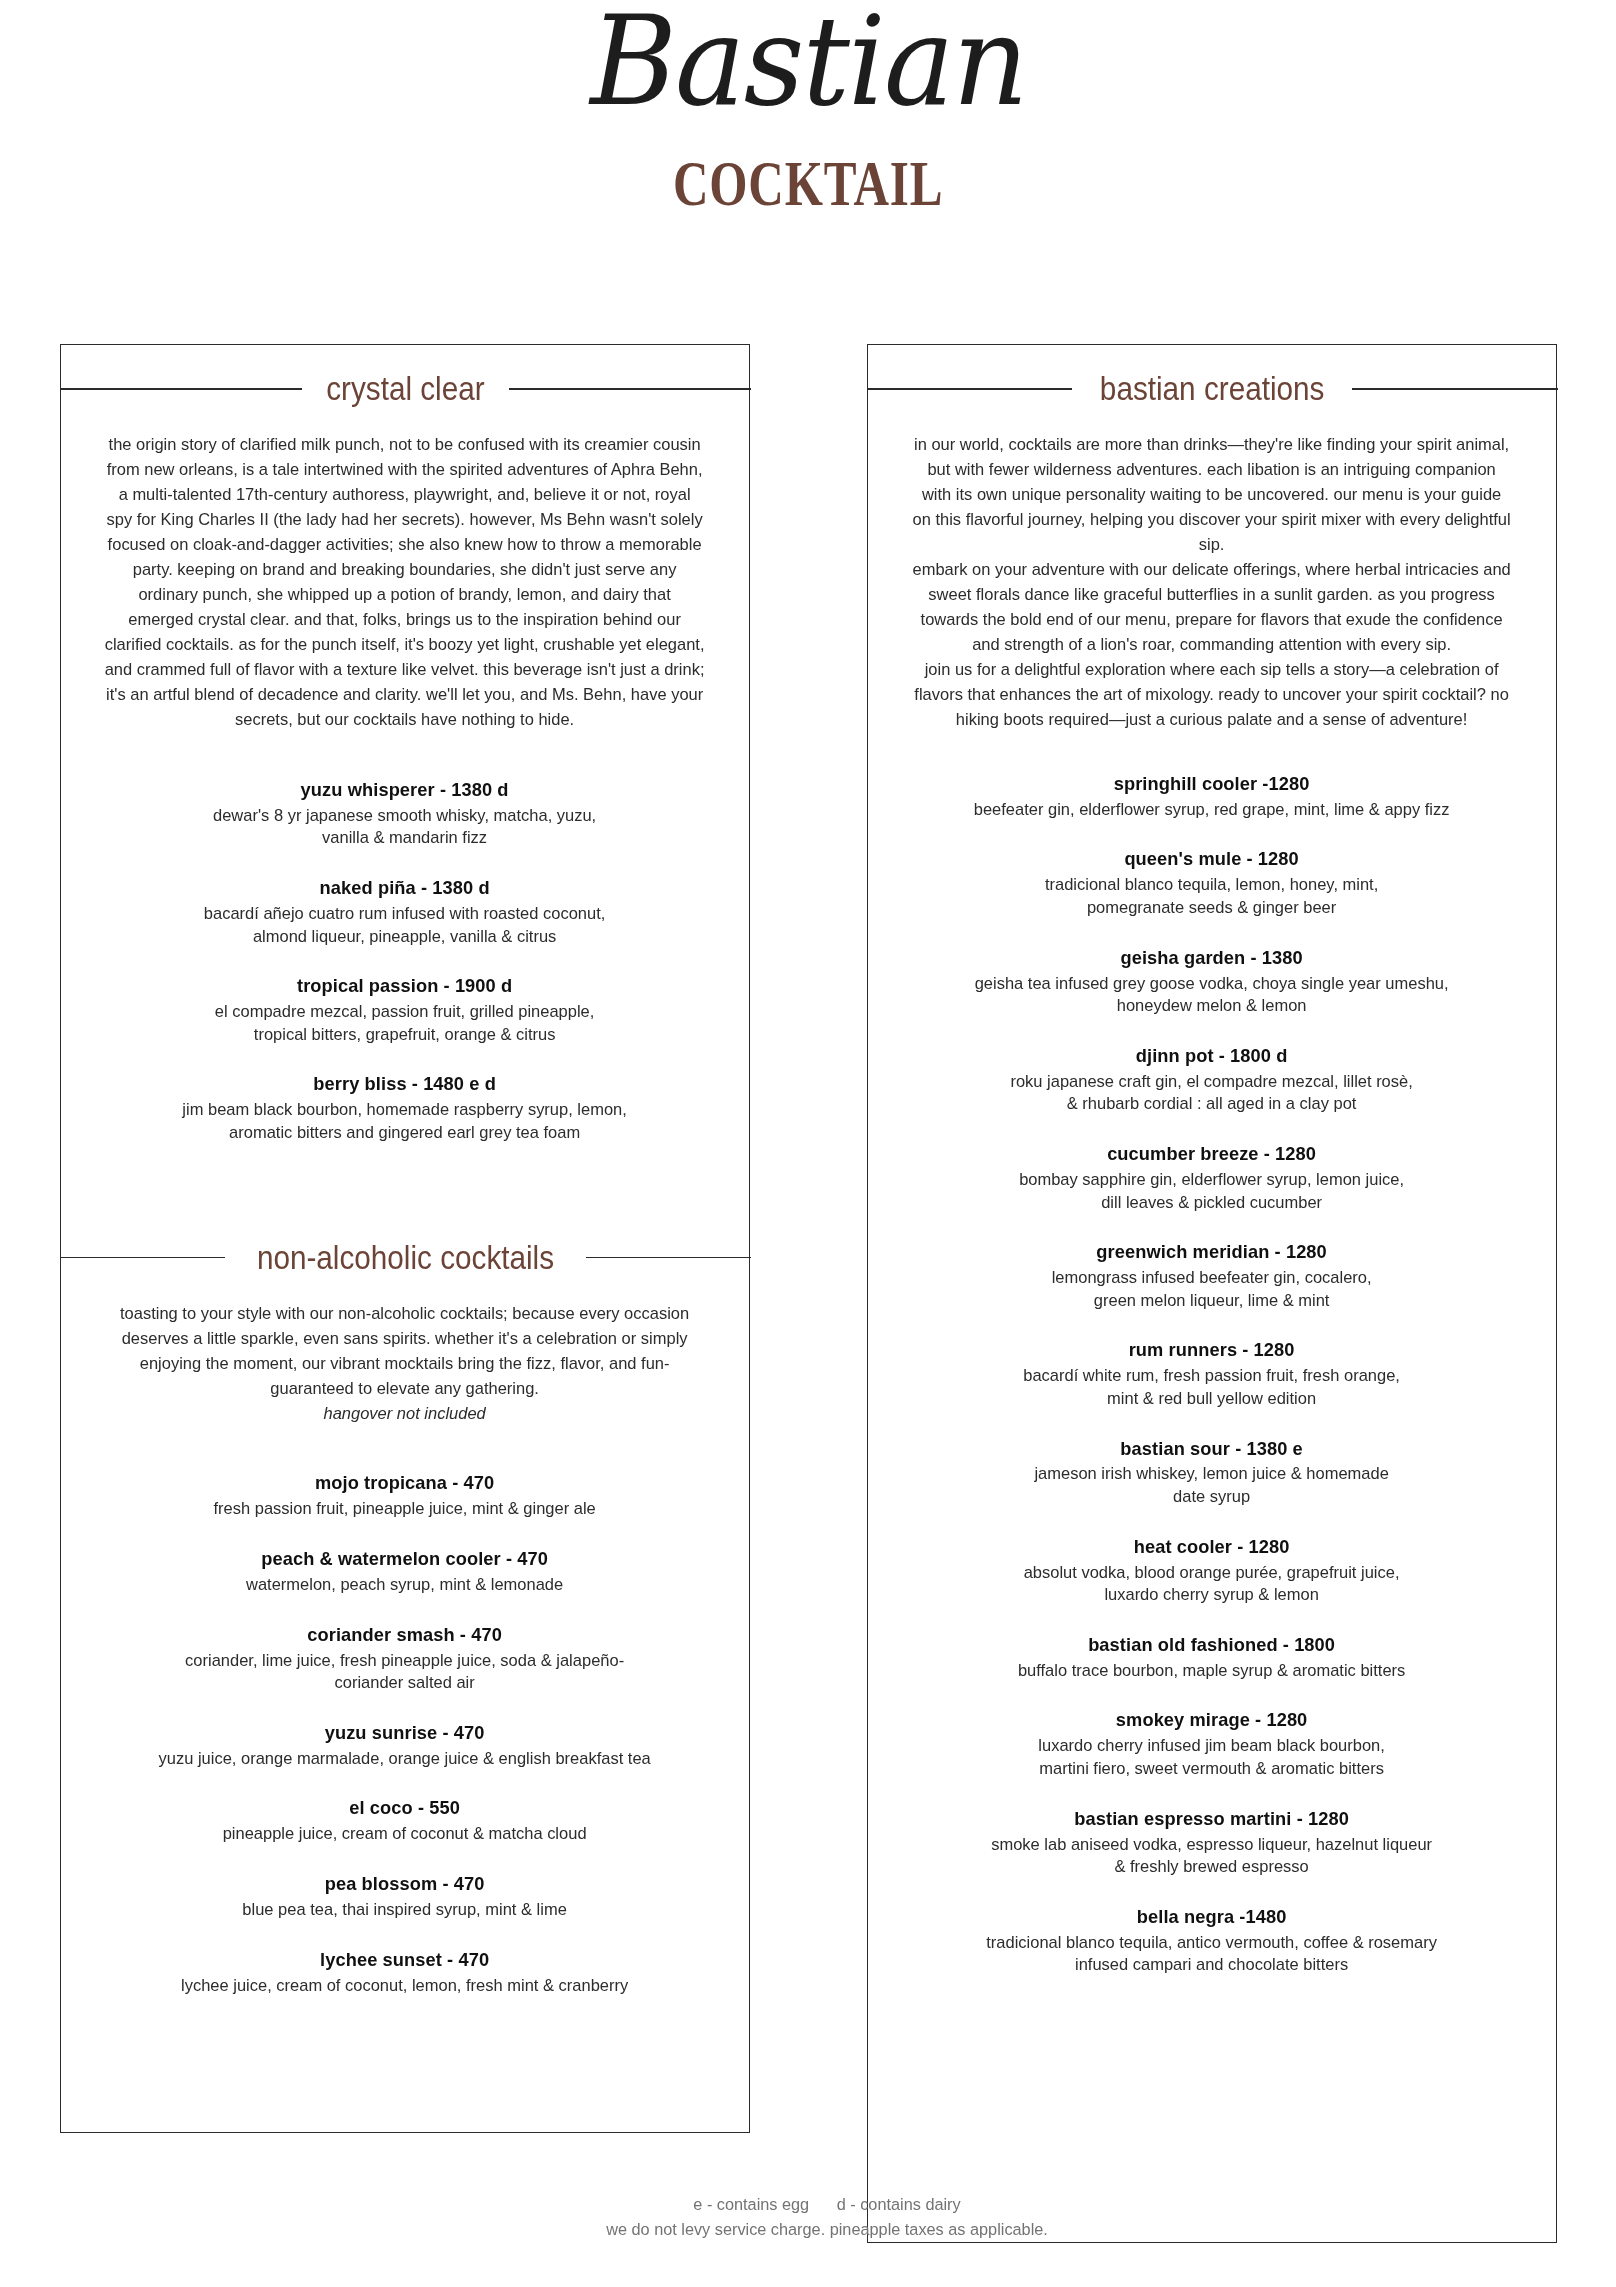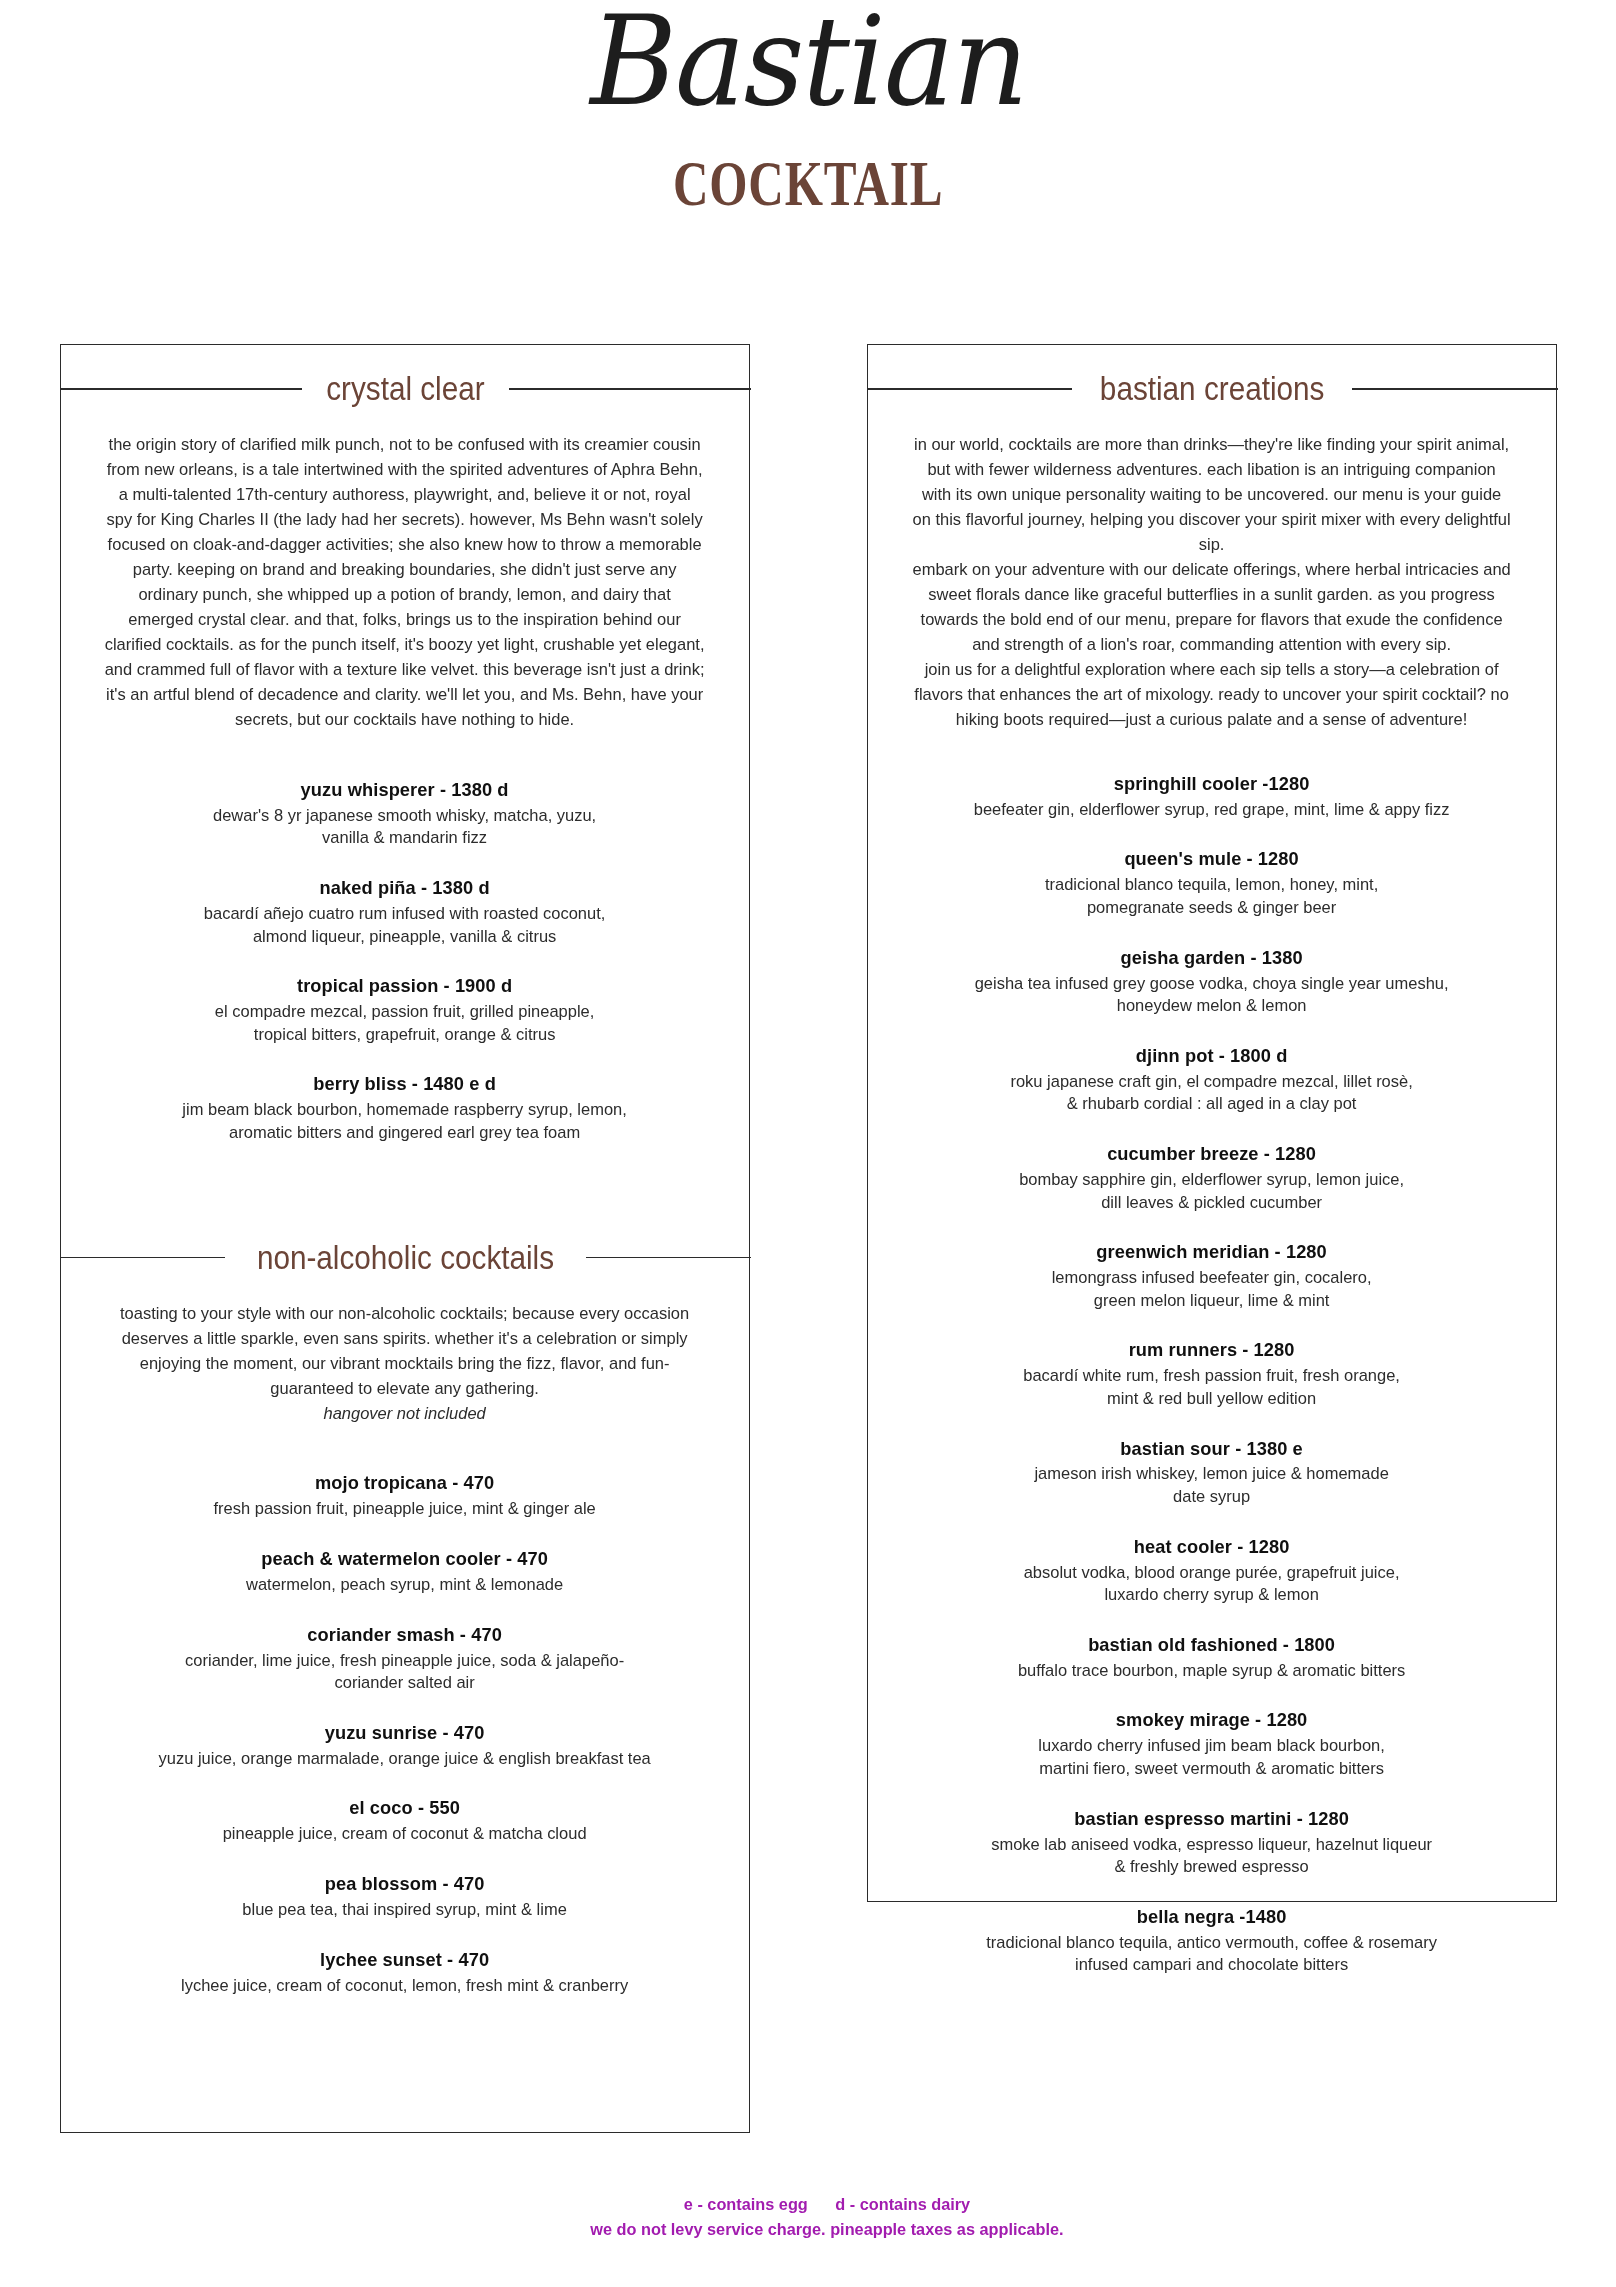--- a/index.html
+++ b/index.html
@@ -54,21 +54,21 @@
     gap: 21px;
   }
   .col {
     width: 690px;
     border: 1.4px solid #2b2b2b;
     box-sizing: border-box;
     position: relative;
     padding: 0 13.4px 17.3px 13.4px;
   }
   .col-left { height: 1789px; }
-  .col-right { height: 1558px; }
+  .col-right { height: 1899px; }
 
   
   .section-head {
     display: flex;
     align-items: center;
     width: calc(100% + 27px);
     margin-left: -13.4px;
     margin-right: -13.4px;
     margin-top: 25px;
   }
@@ -134,22 +134,22 @@
   .spacer-lg { height: 44px; }
 
   
   .footer {
     position: absolute;
     left: 0;
     right: 0;
     bottom: 46px;
     text-align: center;
     font-size: 16.3px;
-    font-weight: bold;
-    color: #a21caf;
+    font-weight: normal;
+    color: #737373;
     line-height: 1.5;
     padding-left: 37px;
   }
   .footer .allergen-line span { margin: 0 11.5px; }
 </style>
 </head>
 <body>
 
 <div class="header">
   <div class="brand-logo">Bastian</div>

